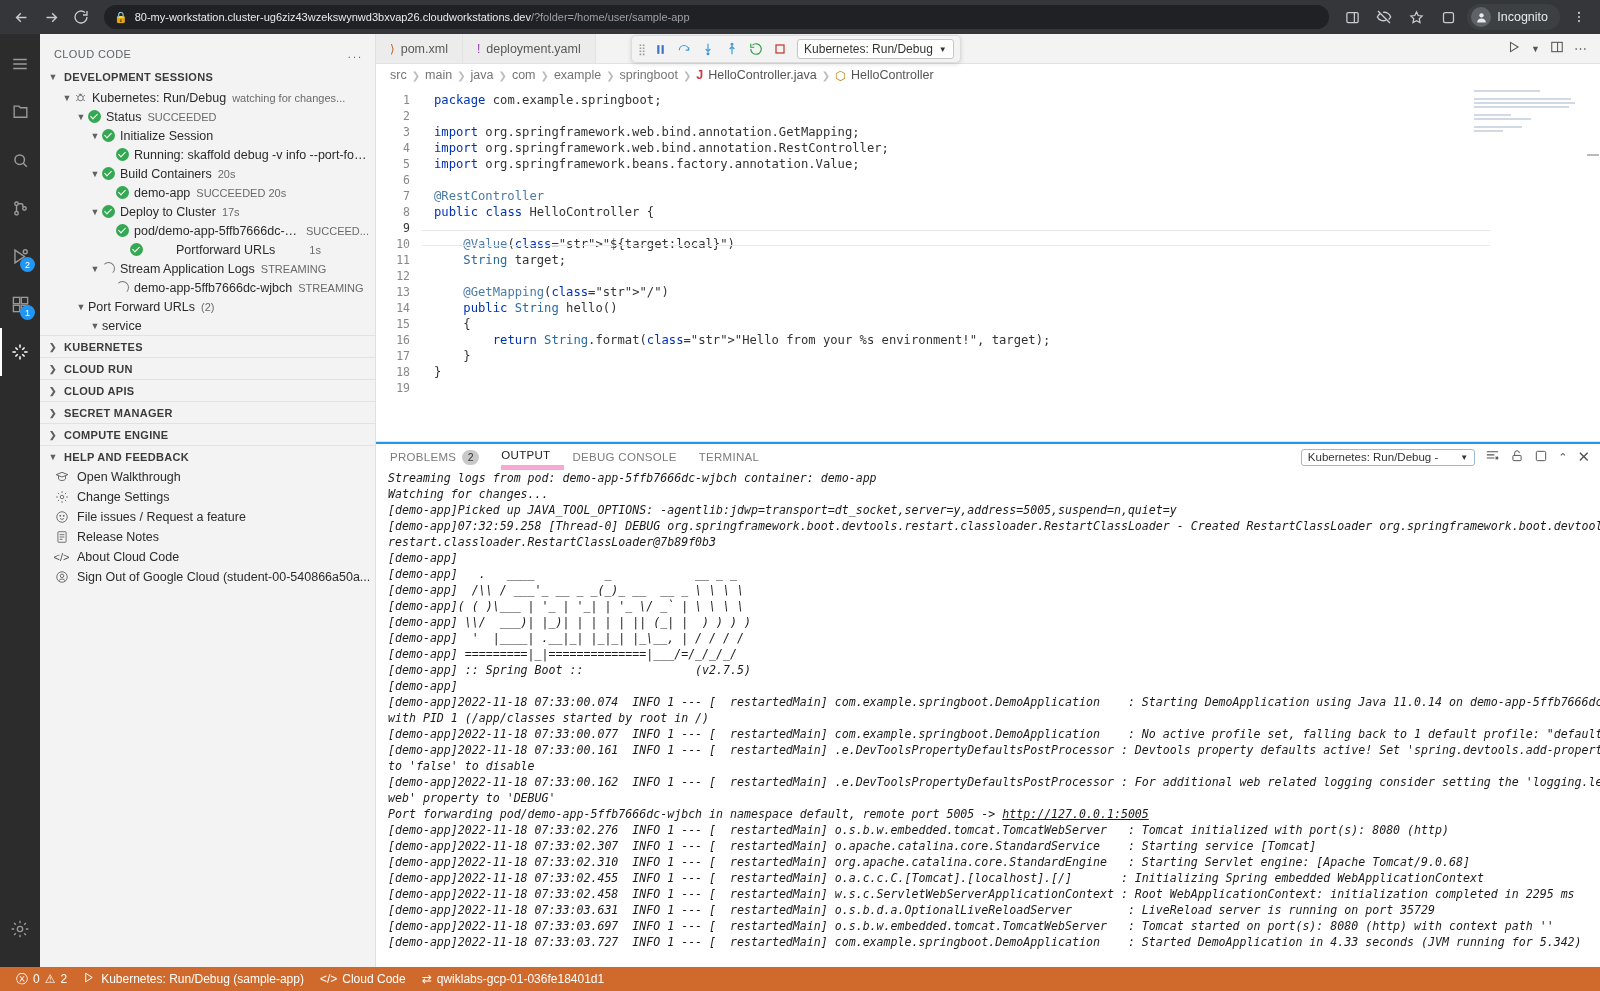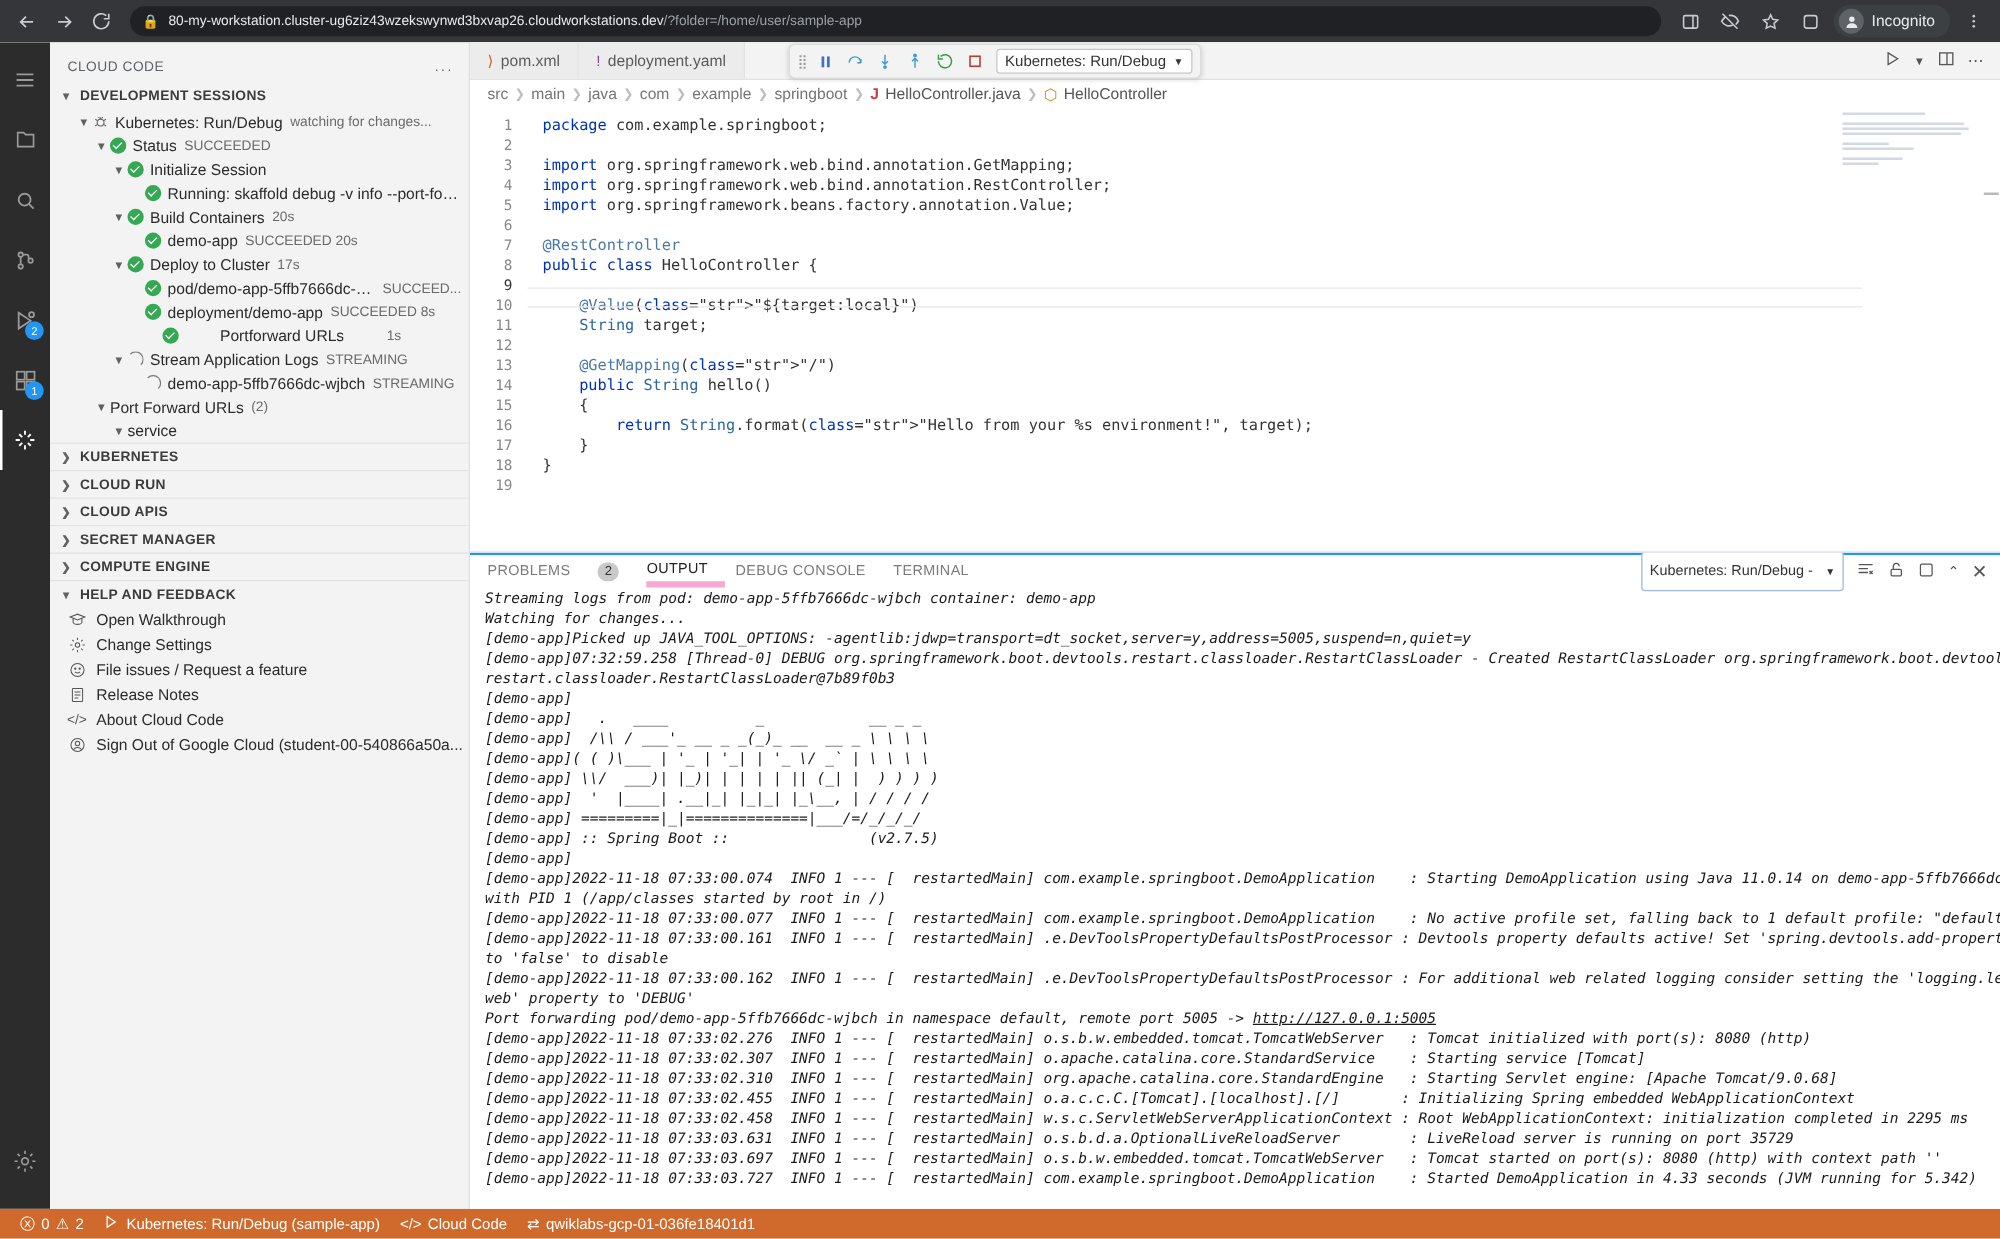--- a/index.html
+++ b/index.html
@@ -341,47 +341,47 @@
     padding-left: 14px;
     gap: 0px;
     background: #fff;
   }
   .panel-tab {
     font-size: 11.5px;
     letter-spacing: .3px;
     color: #7b7b7b;
     padding: 0 14px 0 0;
     margin-right: 8px;
-    display: flex; align-items: center; gap: 22px;
+    display: flex; align-items: center; gap: 6px;
     height: 26px;
     line-height: 26px;
   }
   .panel-tab.active { color: #222; border-bottom: 5px solid #f9a8d4; }
   .pt-badge {
     background: #c9c9c9;
     color: #333;
     border-radius: 9px;
     min-width: 17px; height: 15px;
     font-size: 10.5px;
     display: inline-flex; align-items: center; justify-content: center;
     padding: 0 4px;
   }
   .panel-head-right {
     margin-left: auto;
     display: flex; align-items: center; gap: 10px;
     padding-right: 10px;
     color: #555;
   }
   .panel-select {
-    height: 32px;
+    height: 17px;
     border: 1px solid #9ab8d8;
     border-radius: 3px;
     background: #fff;
     font-size: 11.5px;
-    display: flex; align-items: center; gap: 10px;
+    display: flex; align-items: center; gap: 22px;
     padding: 0 6px;
     color: #333;
   }
   .console {
     flex: 1;
     overflow: hidden;
     font-family: "DejaVu Sans Mono", "Liberation Mono", monospace;
     font-size: 11.6px;
     line-height: 16px;
     color: #1a1a1a;
@@ -587,26 +587,20 @@
           <span class="chev">▼</span>
           <span class="ico-ok"></span>
           <span class="label">Deploy to Cluster</span>
           <span class="sub">17s</span>
         </div>
         <div class="tree-row" style="padding-left: 62px;">
           <span class="chev"></span>
           <span class="ico-ok"></span>
           <span class="label">pod/demo-app-5ffb7666dc-wjbch</span>
           <span class="sub">SUCCEED...</span>
-        </div>
-        <div class="tree-row" style="padding-left: 62px;">
-          <span class="chev"></span>
-          <span class="ico-ok"></span>
-          <span class="label">deployment/demo-app</span>
-          <span class="sub">SUCCEEDED 8s</span>
         </div>
         <div class="tree-row" style="padding-left: 48px; gap: 28px;">
           <span class="chev"></span>
           <span class="ico-ok"></span>
           <span class="label">Portforward URLs</span>
           <span class="sub">1s</span>
         </div>
         <div class="tree-row" style="padding-left: 48px;">
           <span class="chev">▼</span>
           <span class="ico-spin"></span>

